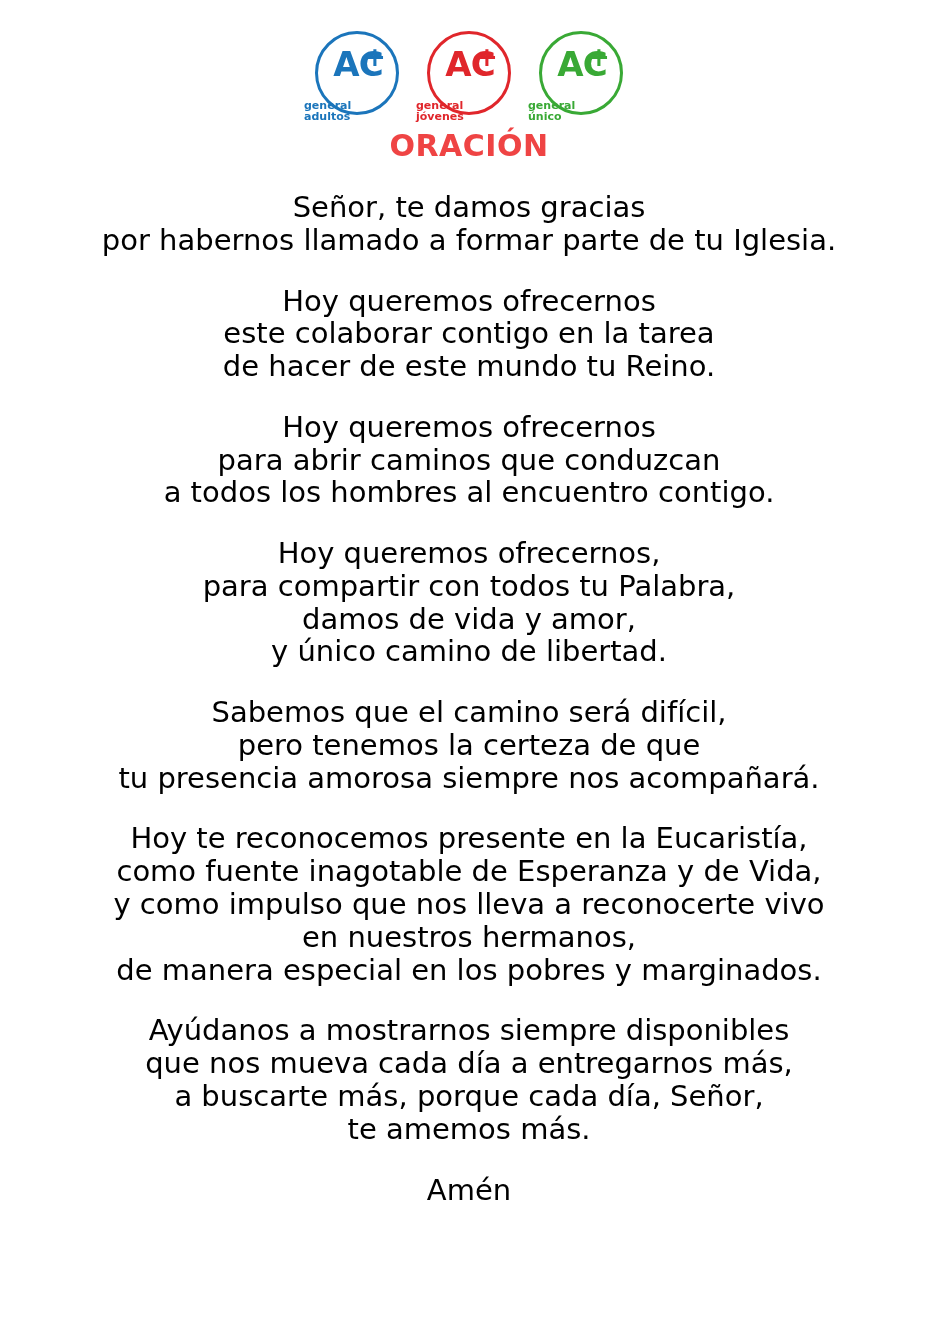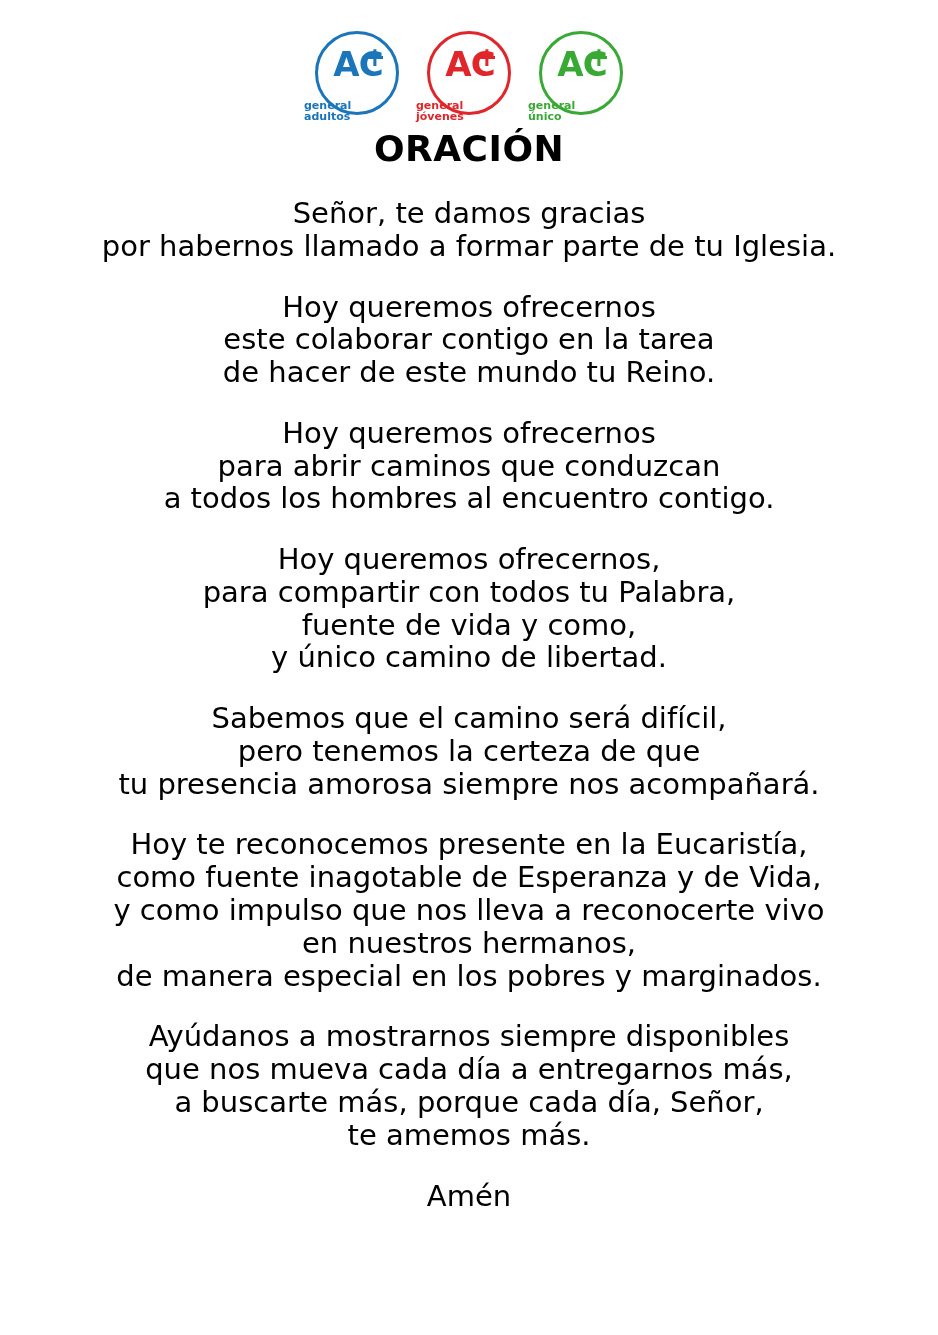--- a/index.html
+++ b/index.html
@@ -84,23 +84,23 @@
   .logo .caption .l2 {
     display: block;
     font-size: 11px;
   }
   .logo-blue { color: #1b75bb; }
   .logo-red { color: #e0262b; }
   .logo-green { color: #39a935; }
 
   
   .title {
-    color: #000000;
-    font-weight: bold;
-    font-size: 36px;
+    color: #ef4444;
+    font-weight: bold;
+    font-size: 30px;
     letter-spacing: 0.5px;
     margin-top: 2px;
     margin-bottom: 0;
     text-align: center;
   }
 
   
   .prayer {
     margin-top: 28px;
     width: 100%;
@@ -179,21 +179,21 @@
 
     <div class="stanza">
       <div class="line">Hoy queremos ofrecernos</div>
       <div class="line">para abrir caminos que conduzcan</div>
       <div class="line">a todos los hombres al encuentro contigo.</div>
     </div>
 
     <div class="stanza">
       <div class="line">Hoy queremos ofrecernos,</div>
       <div class="line">para compartir con todos tu Palabra,</div>
-      <div class="line">fuente de vida y como,</div>
+      <div class="line">damos de vida y amor,</div>
       <div class="line">y único camino de libertad.</div>
     </div>
 
     <div class="stanza">
       <div class="line">Sabemos que el camino será difícil,</div>
       <div class="line">pero tenemos la certeza de que</div>
       <div class="line">tu presencia amorosa siempre nos acompañará.</div>
     </div>
 
     <div class="stanza">

